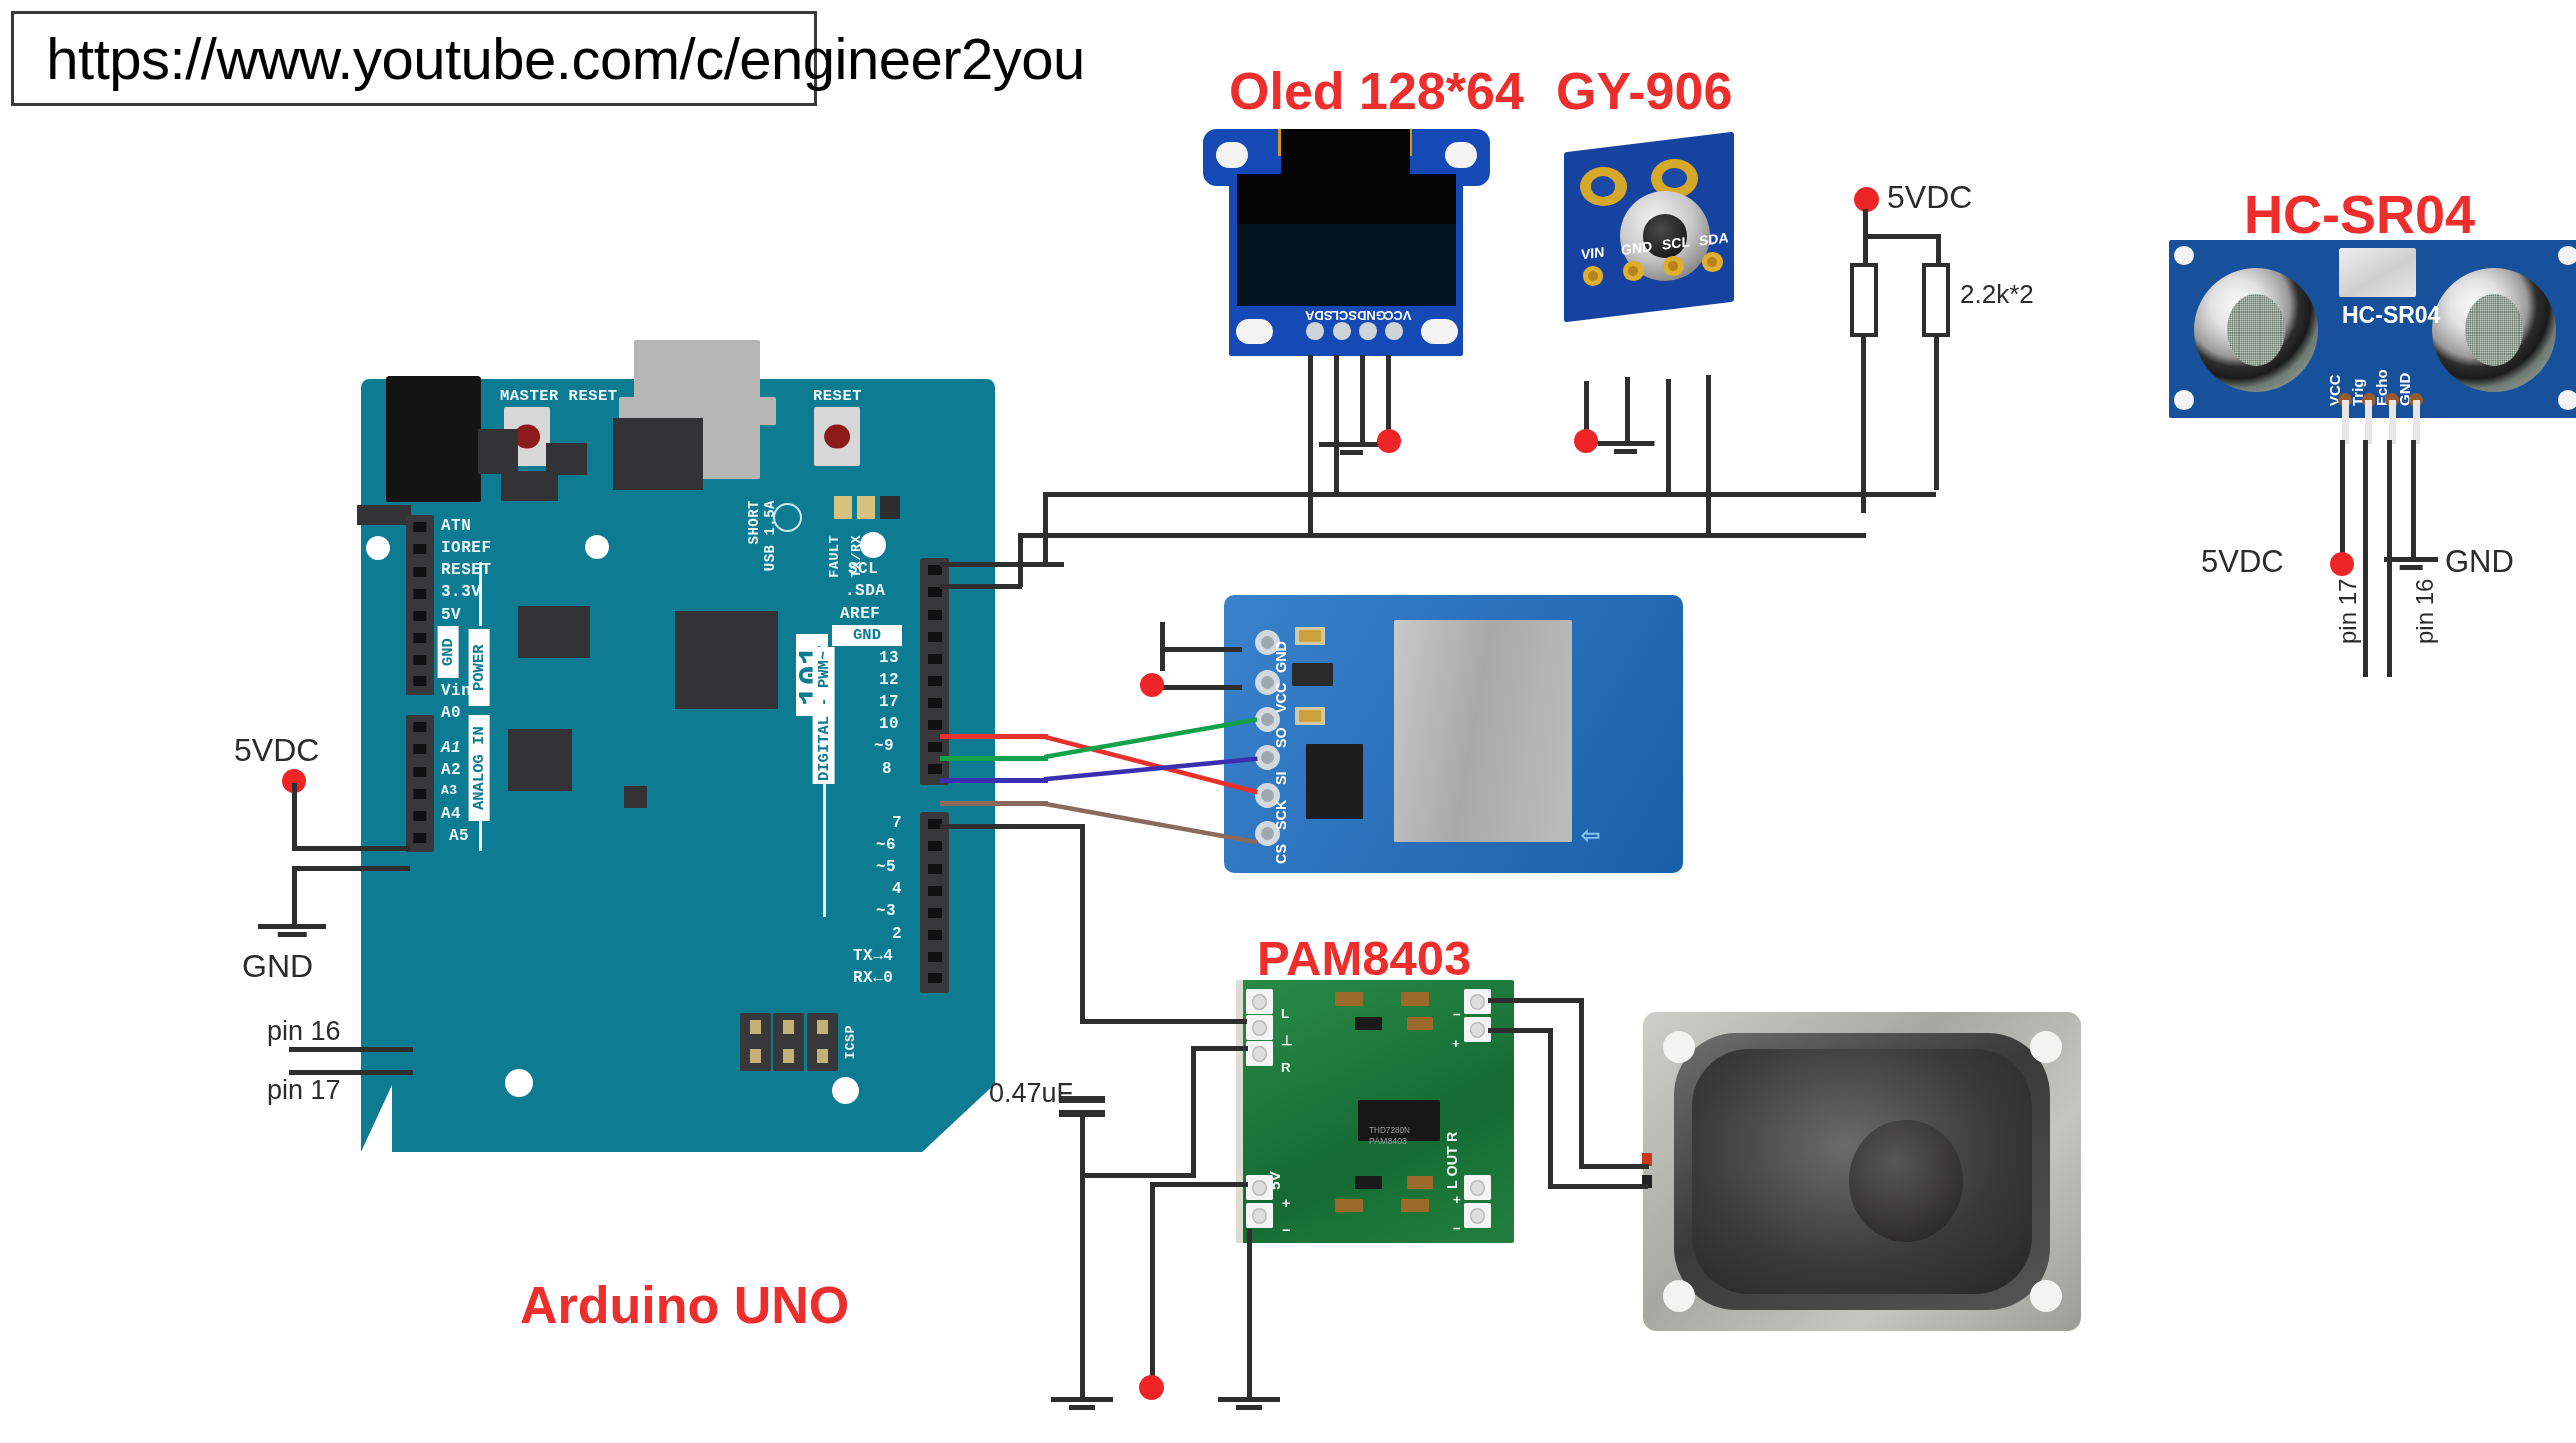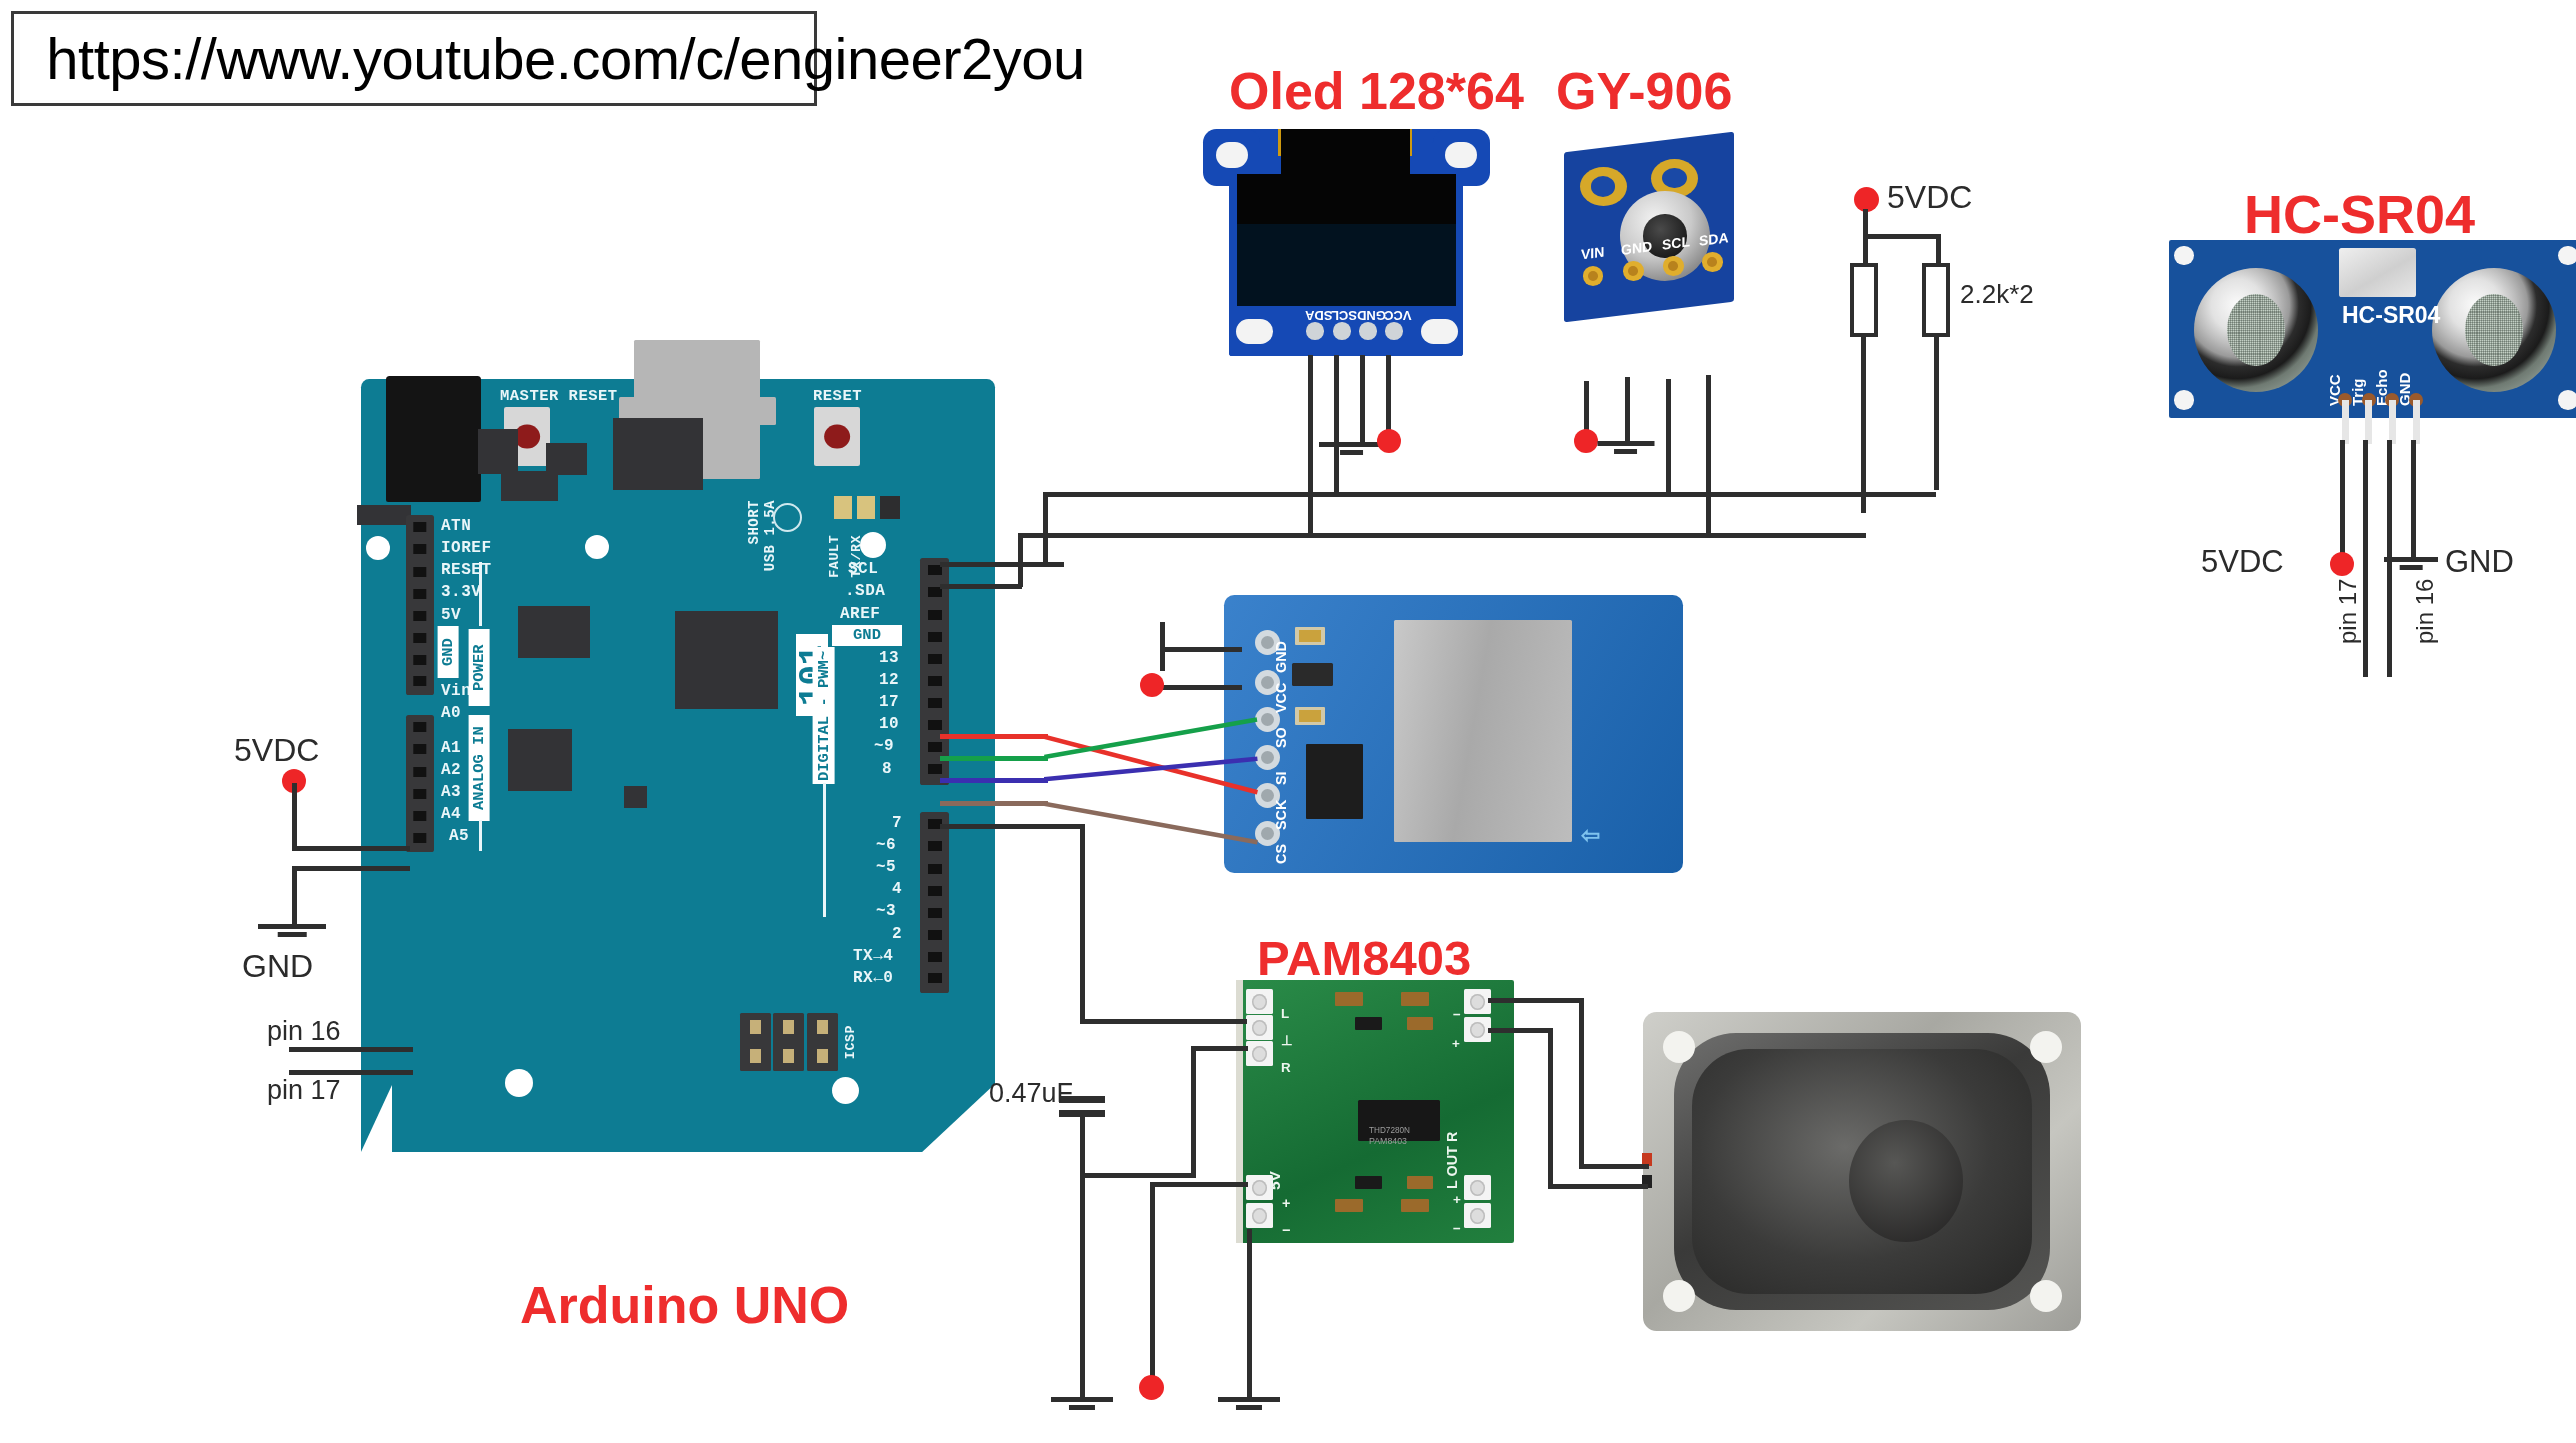--- a/index.html
+++ b/index.html
@@ -268,23 +268,23 @@
 
     <div class="hdr" style="left:45px;top:367px;width:28px;height:137px;">
       <div class="pinhole" style="top:7.2px;width:13.4px;height:10.3px;"></div>
       <div class="pinhole" style="top:29px;width:13.4px;height:10.3px;"></div>
       <div class="pinhole" style="top:52px;width:13.4px;height:10.3px;"></div>
       <div class="pinhole" style="top:74px;width:13.4px;height:10.3px;"></div>
       <div class="pinhole" style="top:96px;width:13.4px;height:10.3px;"></div>
       <div class="pinhole" style="top:118px;width:13.4px;height:10.3px;"></div>
     </div>
     <div class="ardtxt" style="left:80px;top:356px;font-size:16px;">A0</div>
-    <div class="ardtxt" style="left:80px;top:391px;font-size:16px;">A1</div>
+    <div class="ardtxt" style="left:80px;top:391px;font-size:16px;font-style:italic;">A1</div>
     <div class="ardtxt" style="left:80px;top:413px;font-size:16px;">A2</div>
-    <div class="ardtxt" style="left:80px;top:435px;font-size:16px;">A3</div>
+    <div class="ardtxt" style="left:80px;top:435px;font-size:13px;">A3</div>
     <div class="ardtxt" style="left:80px;top:457px;font-size:16px;">A4</div>
     <div class="ardtxt" style="left:80px;top:479px;font-size:16px;margin-left:8px;">A5</div>
     <div class="wbadge" style="left:108px;top:367px;width:20.6px;height:106px;font-size:15.5px;
          writing-mode:vertical-rl;transform:rotate(180deg);">ANALOG IN</div>
     <div class="abs" style="left:118px;top:472px;width:2.6px;height:31px;background:#e9f6f9;"></div>
 
     <div class="hdr" style="left:559px;top:210px;width:29px;height:227px;">
       <div class="pinhole" style="top:7.2px;width:14px;height:10.3px;"></div>
       <div class="pinhole" style="top:29px;width:14px;height:10.3px;"></div>
       <div class="pinhole" style="top:52px;width:14px;height:10.3px;"></div>

